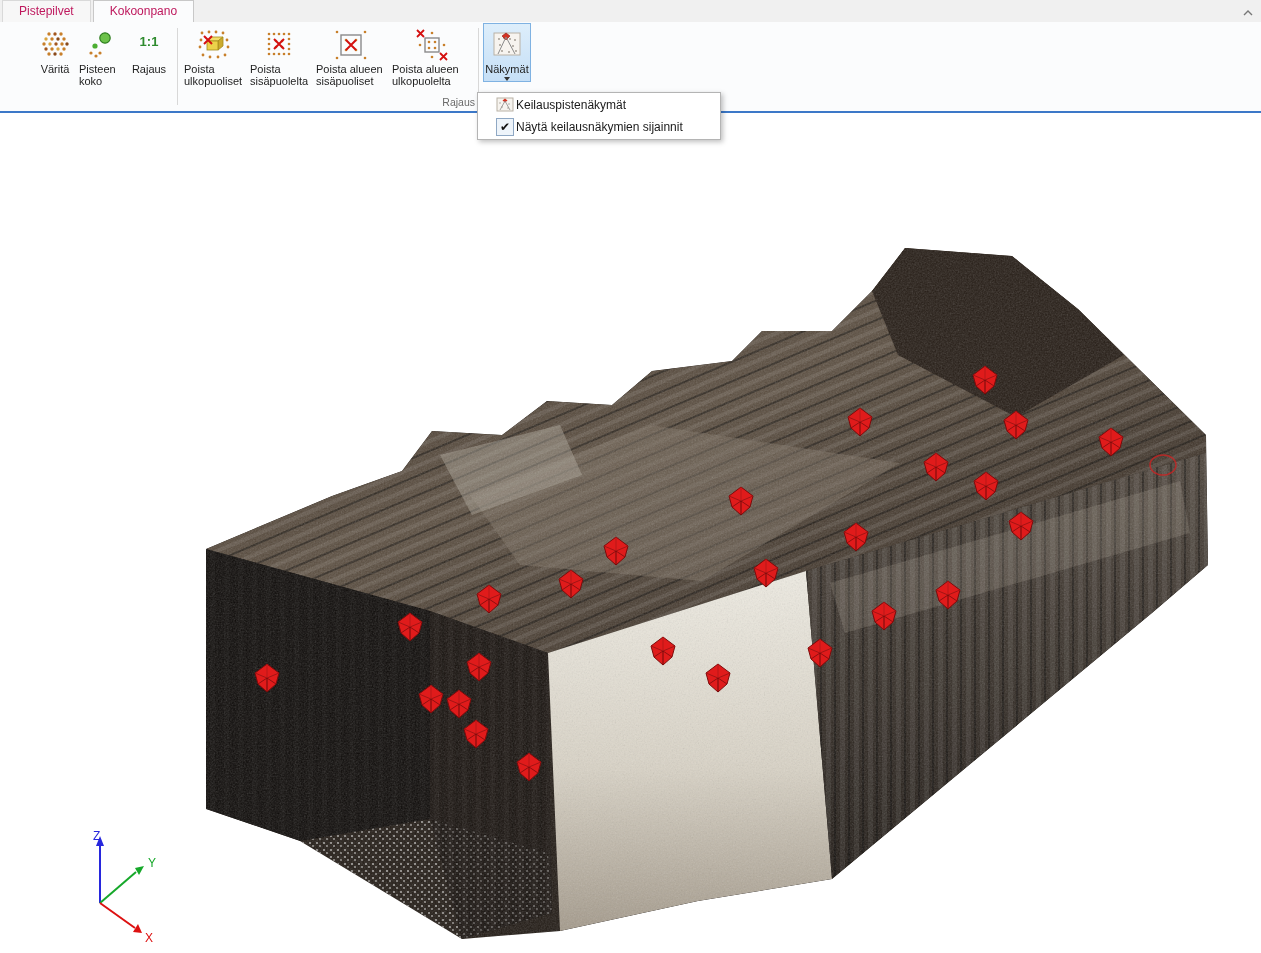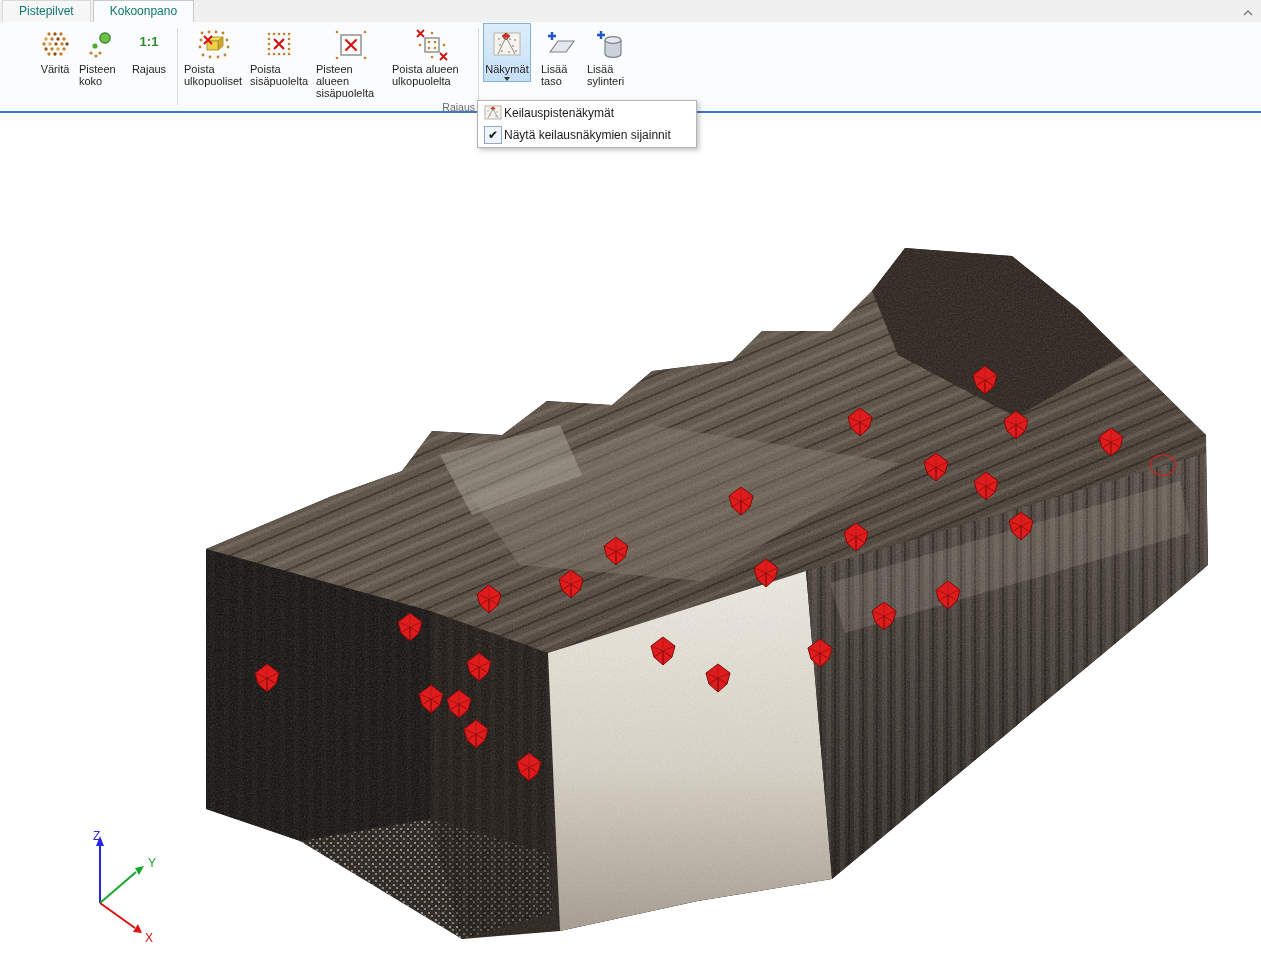--- a/index.html
+++ b/index.html
@@ -1,21 +1,21 @@
 <!DOCTYPE html>
 <html><head>
 <meta charset="utf-8">
 <style>
   html,body{margin:0;padding:0;width:1261px;height:953px;overflow:hidden;
     font-family:"Liberation Sans",sans-serif;background:#fff;}
   .app{position:relative;width:1261px;height:953px;background:#fff;}
 
   
   .tabbar{position:relative;height:22px;background:#f0f0f0;display:flex;align-items:flex-end;}
-  .tab{font-size:12px;color:#0f766e;padding:3px 16px 4px 16px;margin-left:2px;background:#f7f7f7;
+  .tab{font-size:12px;color:#be185d;padding:3px 16px 4px 16px;margin-left:2px;background:#f7f7f7;
     border:1px solid #d9d9d9;border-bottom:none;cursor:default;}
   .tab.active{background:#fbfcfd;border-color:#c8c8c8;position:relative;z-index:2;}
   .ribbon-caret{position:absolute;right:6px;top:5px;width:14px;height:12px;color:#777;}
 
   
   .ribbon{position:relative;height:89px;background:#fbfcfd;border-bottom:2px solid #3c78c8;
     display:flex;align-items:stretch;padding-left:34px;}
   .rgroup{display:flex;flex-direction:column;}
   .rgroup-row{display:flex;flex:1;align-items:flex-start;}
   .rgroup-label{height:15px;text-align:right;font-size:10.5px;color:#6a6a6a;line-height:13px;}
@@ -25,22 +25,22 @@
   .rbtn .ricon{height:36px;display:flex;align-items:center;justify-content:flex-end;}
   .rbtn .rlabel{font-size:11px;line-height:12px;text-align:left;color:#1e1e1e;white-space:normal;}
   .rbtn.w40{width:40px}.rbtn.w46{width:46px}.rbtn.w48{width:48px}
   .rbtn.w64{width:64px}.rbtn.w74{width:74px}.rbtn.w84{width:84px}
   .rbtn.w44{width:44px}.rbtn.w52{width:52px}
   .rbtn.open{background:linear-gradient(#ddeefb,#c6dff6);border:1px solid #7fb2e2;}
   .ddcaret{width:0;height:0;border-left:3.5px solid transparent;border-right:3.5px solid transparent;
     border-top:4px solid #333;margin-top:2px;}
 
   
-  .menu{position:absolute;left:477px;top:100px;width:218px;background:#fff;border:1px solid #b4b4b4;
-    box-shadow:2px 2px 5px rgba(0,0,0,.25);z-index:50;padding:1px 0;}
+  .menu{position:absolute;left:477px;top:92px;width:218px;background:#fff;border:1px solid #b4b4b4;
+    box-shadow:2px 2px 5px rgba(0,0,0,.25);z-index:50;padding:1px 12px;}
   .menu-item{display:flex;align-items:center;height:22px;font-size:12px;color:#1a1a1a;padding:0 8px 0 4px;cursor:default;}
   .menu-item .mico{width:22px;display:flex;align-items:center;justify-content:center;}
   .menu-check{display:inline-flex;align-items:center;justify-content:center;width:16px;height:16px;
     border:1px solid #8fa8c4;background:#eef4fa;font-size:12px;color:#111;line-height:16px;}
 
   
   .canvas{position:absolute;left:0;top:113px;width:1261px;height:840px;background:#ffffff;}
   .canvas svg.scene{position:absolute;left:0;top:0;}
   .axis-triad{position:absolute;left:78px;top:716px;}
   .axis-triad text{font-size:12px;font-family:"Liberation Sans",sans-serif;}
@@ -185,21 +185,21 @@
                   <circle cx="3" cy="30" r="1.3"></circle>
                   <circle cx="31" cy="30" r="1.3"></circle>
                   <circle cx="12" cy="12" r="1.3"></circle>
                   <circle cx="22" cy="12" r="1.3"></circle>
                   <circle cx="12" cy="22" r="1.3"></circle>
                   <circle cx="22" cy="22" r="1.3"></circle>
                 </g>
               <path d="M12,12 L22,22 M22,12 L12,22" stroke="#d41010" stroke-width="2"></path>
             </svg>
           </span>
-          <span class="rlabel">Pisteen alueen sisäpuolelta</span>
+          <span class="rlabel">Poista alueen sisäpuoliset</span>
         </button>
         <button class="rbtn w84">
           <span class="ricon">
             <svg width="34" height="34" viewBox="0 0 34 34">
               <rect x="10" y="10" width="14" height="14" fill="none" stroke="#8a8a8a" stroke-width="1.4"></rect>
               <g fill="#c87f2a">
                   <circle cx="14" cy="14" r="1.3"></circle>
                   <circle cx="20" cy="14" r="1.3"></circle>
                   <circle cx="14" cy="20" r="1.3"></circle>
                   <circle cx="20" cy="20" r="1.3"></circle>
@@ -242,41 +242,20 @@
             </svg>
           </span>
           <span class="rlabel">Näkymät</span>
           <span class="ddcaret"></span>
         </button>
       </div>
       <div class="rgroup-label"></div>
     </div>
 
     <div class="rgroup" style="margin-left:6px">
-      <div class="rgroup-row">
-        <button class="rbtn w44">
-          <span class="ricon">
-            <svg width="34" height="34" viewBox="0 0 34 34">
-              <polygon points="6,24 14,13 30,13 22,24" fill="#e4e8ee" stroke="#7a828e" stroke-width="1.2"></polygon>
-              <path d="M8,4 L8,12 M4,8 L12,8" stroke="#1d56c8" stroke-width="2.4"></path>
-            </svg>
-          </span>
-          <span class="rlabel">Lisää taso</span>
-        </button>
-        <button class="rbtn w52">
-          <span class="ricon">
-            <svg width="34" height="34" viewBox="0 0 34 34">
-              <path d="M11,12 L11,26 A8,3.4 0 0 0 27,26 L27,12" fill="#ccd2da" stroke="#7a828e" stroke-width="1.2"></path>
-              <ellipse cx="19" cy="12" rx="8" ry="3.4" fill="#e4e8ee" stroke="#7a828e" stroke-width="1.2"></ellipse>
-              <path d="M7,3 L7,11 M3,7 L11,7" stroke="#1d56c8" stroke-width="2.4"></path>
-            </svg>
-          </span>
-          <span class="rlabel">Lisää sylinteri</span>
-        </button>
-      </div>
       <div class="rgroup-label"></div>
     </div>
   </div>
 
   <div class="menu">
     <div class="menu-item">
       <span class="mico">
         <svg width="18" height="16" viewBox="0 0 18 16">
           <rect x="1" y="1" width="16" height="13" fill="#f7f4ef" stroke="#b9b2a6"></rect>
           <polygon points="9,1.5 11.5,3.5 9,5.5 6.5,3.5" fill="#d43322"></polygon>

